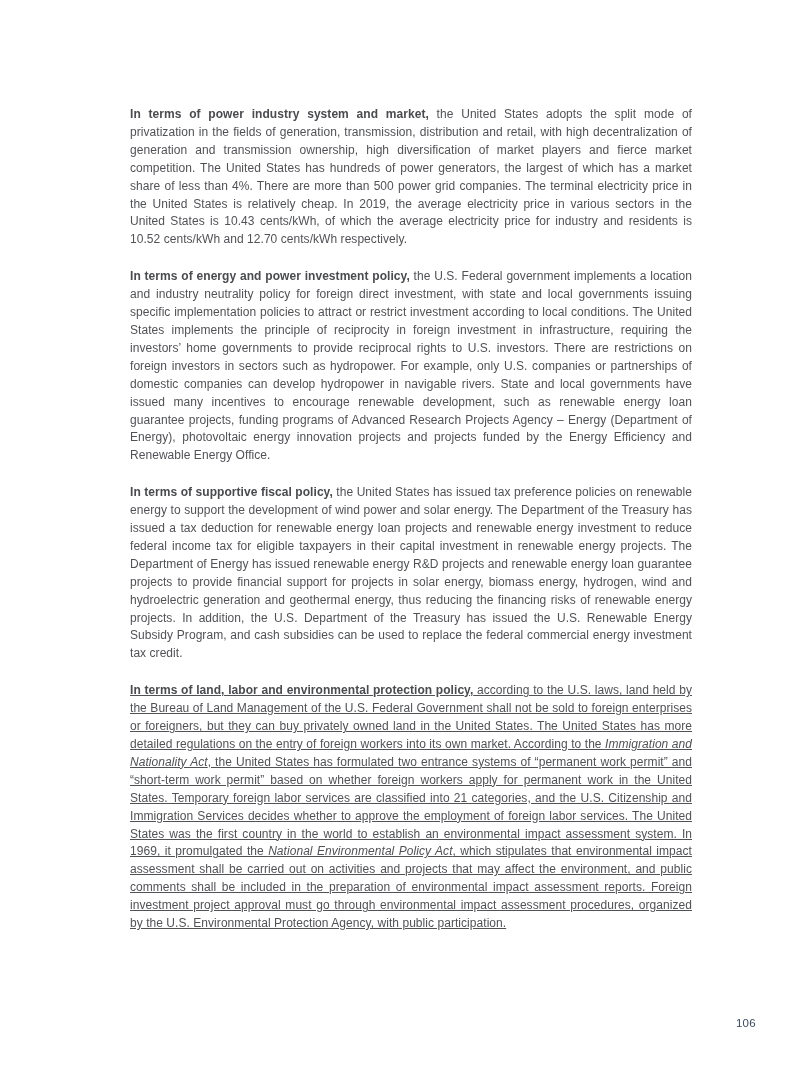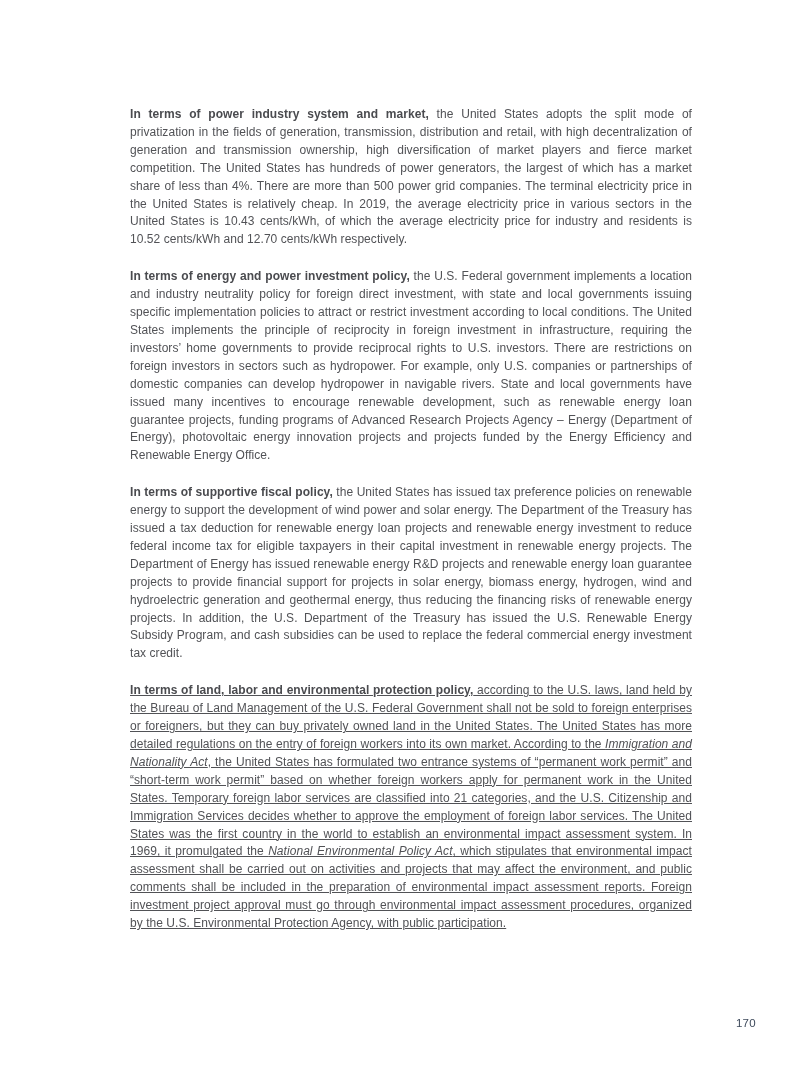--- a/index.html
+++ b/index.html
@@ -47,14 +47,14 @@
     <p class="para"><strong class="lead">In terms of power industry system and market,</strong><span> the United States adopts the split mode of privatization in the fields of generation, transmission, distribution and retail, with high decentralization of generation and transmission ownership, high diversification of market players and fierce market competition. The United States has hundreds of power generators, the largest of which has a market share of less than 4%. There are more than 500 power grid companies. The terminal electricity price in the United States is relatively cheap. In 2019, the average electricity price in various sectors in the United States is 10.43 cents/kWh, of which the average electricity price for industry and residents is 10.52 cents/kWh and 12.70 cents/kWh respectively.</span></p>
 
     <p class="para"><strong class="lead">In terms of energy and power investment policy,</strong><span> the U.S. Federal government implements a location and industry neutrality policy for foreign direct investment, with state and local governments issuing specific implementation policies to attract or restrict investment according to local conditions. The United States implements the principle of reciprocity in foreign investment in infrastructure, requiring the investors’ home governments to provide reciprocal rights to U.S. investors. There are restrictions on foreign investors in sectors such as hydropower. For example, only U.S. companies or partnerships of domestic companies can develop hydropower in navigable rivers. State and local governments have issued many incentives to encourage renewable development, such as renewable energy loan guarantee projects, funding programs of Advanced Research Projects Agency – Energy (Department of Energy), photovoltaic energy innovation projects and projects funded by the Energy Efficiency and Renewable Energy Office.</span></p>
 
     <p class="para"><strong class="lead">In terms of supportive fiscal policy,</strong><span> the United States has issued tax preference policies on renewable energy to support the development of wind power and solar energy. The Department of the Treasury has issued a tax deduction for renewable energy loan projects and renewable energy investment to reduce federal income tax for eligible taxpayers in their capital investment in renewable energy projects. The Department of Energy has issued renewable energy R&amp;D projects and renewable energy loan guarantee projects to provide financial support for projects in solar energy, biomass energy, hydrogen, wind and hydroelectric generation and geothermal energy, thus reducing the financing risks of renewable energy projects. In addition, the U.S. Department of the Treasury has issued the U.S. Renewable Energy Subsidy Program, and cash subsidies can be used to replace the federal commercial energy investment tax credit.</span></p>
 
     <p class="para"><strong class="lead">In terms of land, labor and environmental protection policy,</strong><span> according to the U.S. laws, land held by the Bureau of Land Management of the U.S. Federal Government shall not be sold to foreign enterprises or foreigners, but they can buy privately owned land in the United States. The United States has more detailed regulations on the entry of foreign workers into its own market. According to the </span><em class="act">Immigration and Nationality Act</em><span>, the United States has formulated two entrance systems of “permanent work permit” and “short-term work permit” based on whether foreign workers apply for permanent work in the United States. Temporary foreign labor services are classified into 21 categories, and the U.S. Citizenship and Immigration Services decides whether to approve the employment of foreign labor services. The United States was the first country in the world to establish an environmental impact assessment system. In 1969, it promulgated the </span><em class="act">National Environmental Policy Act</em><span>, which stipulates that environmental impact assessment shall be carried out on activities and projects that may affect the environment, and public comments shall be included in the preparation of environmental impact assessment reports. Foreign investment project approval must go through environmental impact assessment procedures, organized by the U.S. Environmental Protection Agency, with public participation.</span></p>
 
   </main>
 
-  <div class="page-number">170</div>
+  <div class="page-number">106</div>
 </div>
 
 </body></html>

